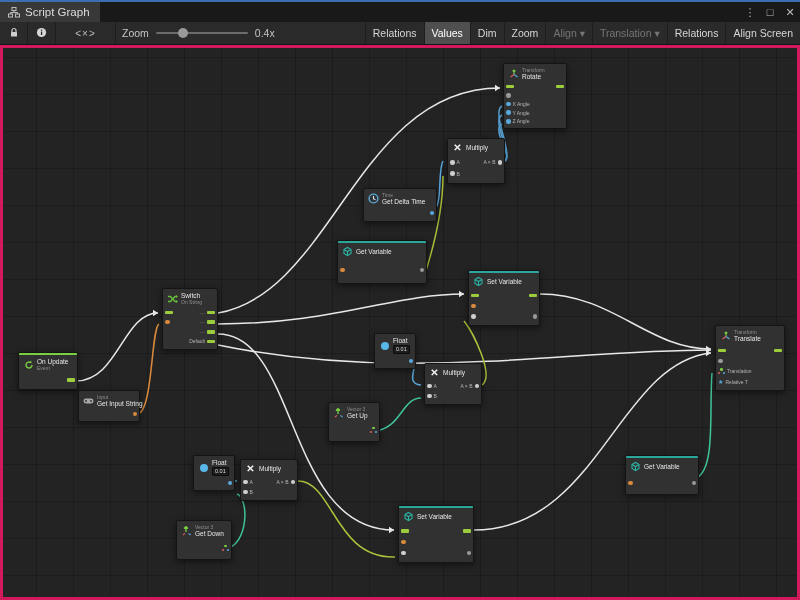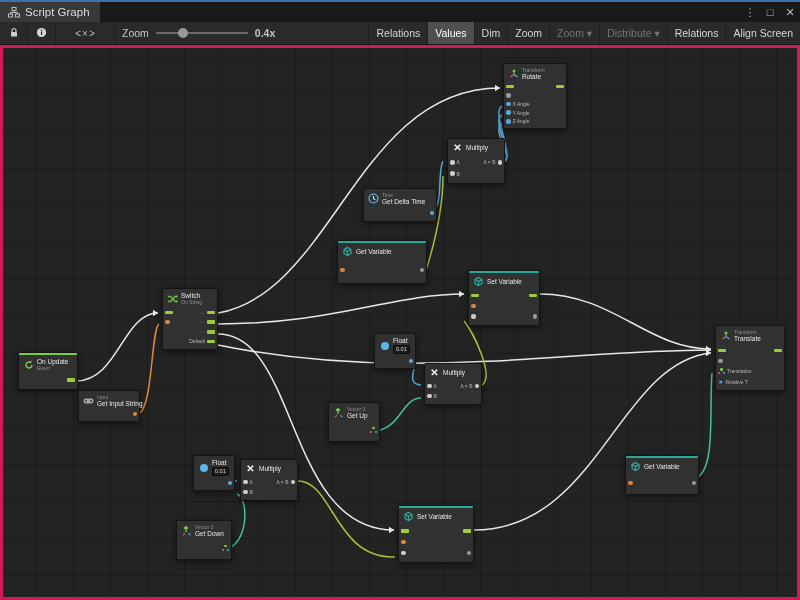--- a/index.html
+++ b/index.html
@@ -22,21 +22,21 @@
            border-bottom:1px solid #161616;color:#cfcfcf;font-size:10.5px;}
   .tbicon{display:flex;align-items:center;justify-content:center;border:none;background:none;
           color:#cfcfcf;width:28px;border-right:1px solid #1e1e1e;padding:0;}
   .tbicon.wide{width:60px;}
   .codeg{font-size:10px;color:#bdbdbd;letter-spacing:1px;}
   .tbref{display:flex;align-items:center;gap:5px;padding:0 10px 0 12px;font-size:11px;color:#e2e2e2;}
   .tbzoom{display:flex;align-items:center;gap:7px;padding:0 6px;}
   .zlabel{color:#c4c4c4;}
   .ztrack{position:relative;width:92px;height:2px;background:#6b6b6b;border-radius:1px;}
   .zhandle{position:absolute;top:-4px;width:10px;height:10px;border-radius:50%;background:#999;margin-left:-5px;}
-  .zval{color:#c4c4c4;font-weight:bold;}
+  .zval{color:#c4c4c4;}
   .tbright{margin-left:auto;display:flex;align-items:stretch;justify-content:flex-end;}
   .tb-btn{display:flex;align-items:center;padding:0 7px;border-left:1px solid #1e1e1e;
           color:#d6d6d6;background:none;border-top:none;border-bottom:none;border-right:none;
           font-size:10.5px;font-family:"Liberation Sans",sans-serif;}
   .tb-btn.active{background:#4f4f4f;color:#fff;}
   .tb-btn.disabled{color:#757575;}
 
   
   .canvas{position:absolute;top:45px;left:0;right:0;bottom:0;border:3px solid #d11a5c;
           background-color:#232323;
@@ -121,22 +121,22 @@
       <div class="ztrack">
           <div class="zhandle" id="zoom-handle" style="left: 30%;"></div>
         </div>
       <span class="zval">0.4x</span>
     </div>
     <div class="tbright">
       <button class="tb-btn">Relations</button>
       <button class="tb-btn active">Values</button>
       <button class="tb-btn">Dim</button>
       <button class="tb-btn">Zoom</button>
-      <button class="tb-btn disabled">Zoom ▾</button>
-      <button class="tb-btn disabled">Distribute ▾</button>
+      <button class="tb-btn disabled">Align ▾</button>
+      <button class="tb-btn disabled">Translation ▾</button>
       <button class="tb-btn">Relations</button>
       <button class="tb-btn">Align Screen</button>
     </div>
   </div>
 
   <div class="canvas" id="canvas" style="border-color: rgb(209, 26, 92);">
     <svg class="wires" id="wires" width="794" height="549" viewBox="0 0 794 549">
         <path d="M73,333 C115,333 120,265 155,265" stroke="#e8e8e8" stroke-width="1.5"></path>
         <polygon points="150,261.8 150,268.2 155,265" fill="#e8e8e8"></polygon>
         <path d="M215,265 C330,245 355,40 497,40" stroke="#e8e8e8" stroke-width="1.5"></path>

